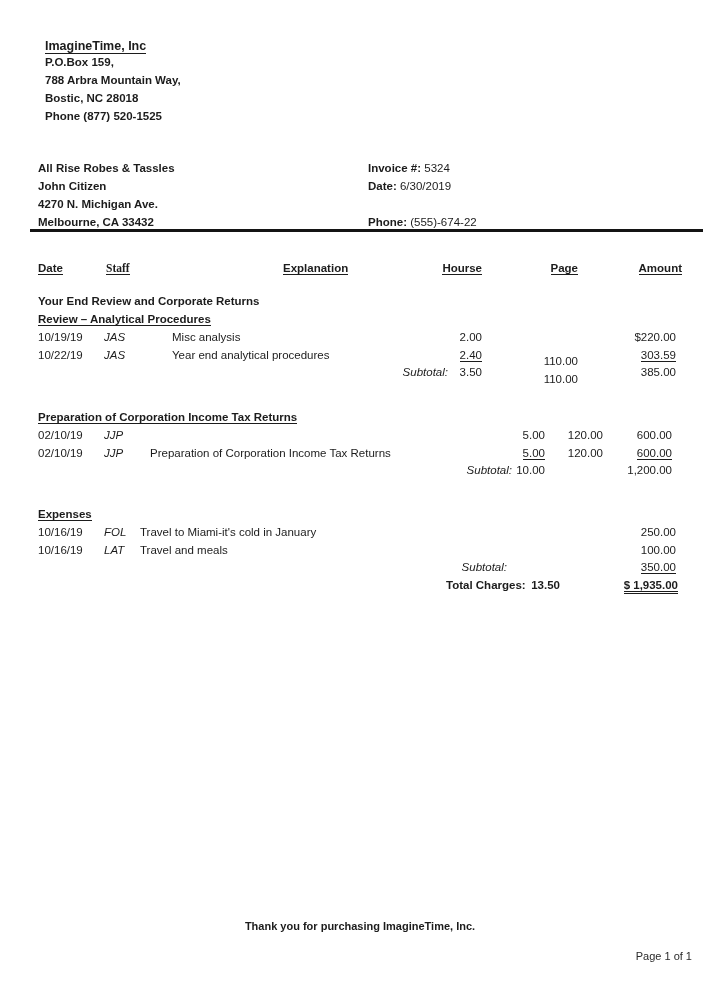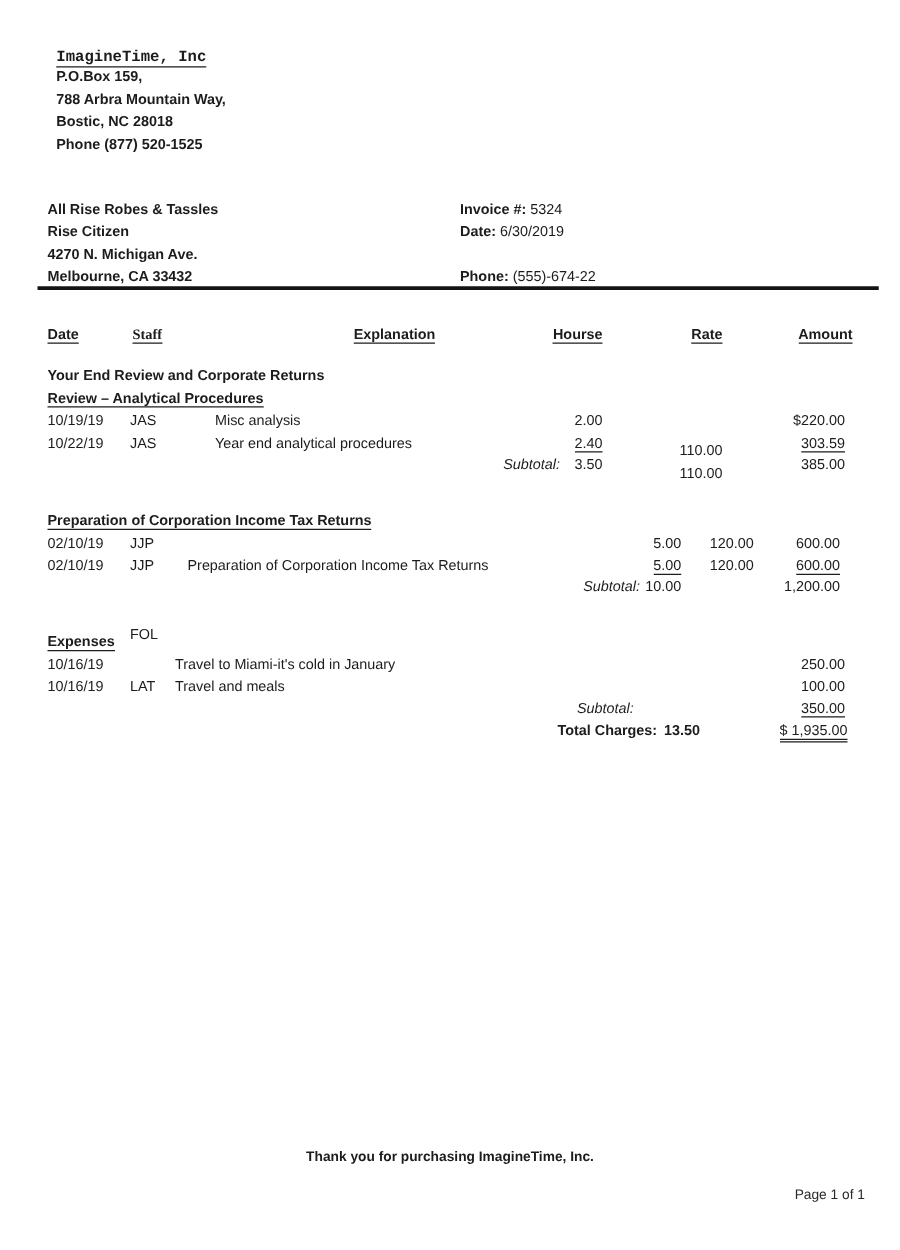--- a/index.html
+++ b/index.html
@@ -10,76 +10,76 @@
     font-family:"Liberation Sans", sans-serif;
     font-size:11.5px; color:#1c1c1c;
   }
   .abs { position:absolute; white-space:nowrap; }
   .b  { font-weight:700; }
   .i  { font-style:italic; }
   .ub { border-bottom:1.5px solid #1c1c1c; padding-bottom:0px; display:inline-block; }
   .dub{ border-bottom:3px double #1c1c1c; display:inline-block; }
 
   
-  .company-name { left:45px; top:39px; font-size:12.5px;font-family:Liberation Mono, monospace; }
+  .company-name { left:45px; top:39px; font-size:12.5px; }
   .addr { left:45px; font-weight:700; font-size:11.5px; }
 
   
   .logo { left:505px; top:28px; width:175px; height:62px; }
 
   
   .client-line { left:38px; font-weight:700; }
   .inv-line { left:368px; }
   .inv-line .val { font-weight:400; }
 
   
   .divider { left:30px; top:229px; width:673px; border-top:3px solid #141414; }
 
   
   .cd { left:38px; }
-  .cs { left:104px; }
+  .cs { left:104px;font-style:italic; }
   .ce1 { left:172px; }
   .ce2 { left:150px; }
   .ce3 { left:140px; }
   .ch1 { right:238px; }
   .cr1 { right:142px;margin-top:24px; }
   .ca1 { right:44px; }
   .ch2 { right:175px; }
   .cr2 { right:117px; }
   .ca2 { right:48px; }
   .hd-date { left:38px; }
   .hd-staff { left:106px;font-family:Liberation Serif, serif; }
   .hd-expl { left:283px; }
   .hd-hours { right:238px; }
   .hd-rate { right:142px; }
   .hd-amount { right:38px; }
   .sub-lb1 { right:272px; }
   .sub-lb2 { right:208px; }
   .sub-lb3 { right:213px; }
   .t-label { left:446px; font-weight:700; }
   .t-hours { right:160px; font-weight:700; }
-  .t-amount { right:42px; font-weight:400; }
+  .t-amount { right:42px; font-weight:700; }
 
   .footer-thanks { left:0; top:920px; width:720px; text-align:center; font-weight:700; font-size:11px; }
   .footer-page { right:28px; top:950px; font-size:11px; color:#2a2a2a; }
 </style>
 </head>
 <body>
 
 <div class="page">
 
   <div class="abs company-name b"><span class="ub">ImagineTime, Inc</span></div>
   <div class="abs addr" style="top:56px">P.O.Box 159,</div>
   <div class="abs addr" style="top:74px">788 Arbra Mountain Way,</div>
   <div class="abs addr" style="top:92px">Bostic, NC 28018</div>
   <div class="abs addr" style="top:110px">Phone (877) 520-1525</div>
 
 
   <div class="abs client-line" style="top:162px">All Rise Robes &amp; Tassles</div>
-  <div class="abs client-line" style="top:180px">Rise Citizen</div>
+  <div class="abs client-line" style="top:180px">John Citizen</div>
   <div class="abs client-line" style="top:198px">4270 N. Michigan Ave.</div>
   <div class="abs client-line" style="top:216px">Melbourne, CA 33432</div>
 
   <div class="abs inv-line" style="top:162px">
     <span class="b">Invoice #:</span>
     <span class="val">5324</span>
   </div>
   <div class="abs inv-line" style="top:180px">
     <span class="b">Date:</span>
     <span class="val">6/30/2019</span>
@@ -88,21 +88,21 @@
     <span class="b">Phone:</span>
     <span class="val">(555)-674-22</span>
   </div>
 
   <div class="abs divider"></div>
 
   <span class="abs b hd-date" style="top:262px"><span class="ub">Date</span></span>
   <span class="abs b hd-staff" style="top:262px"><span class="ub">Staff</span></span>
   <span class="abs b hd-expl" style="top:262px"><span class="ub">Explanation</span></span>
   <span class="abs b hd-hours" style="top:262px"><span class="ub">Hourse</span></span>
-  <span class="abs b hd-rate" style="top:262px"><span class="ub">Rate</span></span>
+  <span class="abs b hd-rate" style="top:262px"><span class="ub">Page</span></span>
   <span class="abs b hd-amount" style="top:262px"><span class="ub">Amount</span></span>
 
   <div class="abs b cd" style="top:295px">Your End Review and Corporate Returns</div>
 
   <div class="abs b cd" style="top:313px"><span class="ub">Review – Analytical Procedures</span></div>
 
   <span class="abs cd" style="top:331px">10/19/19</span>
   <span class="abs cs" style="top:331px">JAS</span>
   <span class="abs ce1" style="top:331px">Misc analysis</span>
   <span class="abs ch1" style="top:331px">2.00</span>
@@ -135,21 +135,21 @@
   <span class="abs cr2" style="top:447px">120.00</span>
   <span class="abs ca2" style="top:447px"><span class="ub">600.00</span></span>
 
   <span class="abs i sub-lb2" style="top:464px">Subtotal:</span>
   <span class="abs ch2" style="top:464px">10.00</span>
   <span class="abs ca2" style="top:464px">1,200.00</span>
 
   <div class="abs b cd" style="top:508px"><span class="ub">Expenses</span></div>
 
   <span class="abs cd" style="top:526px">10/16/19</span>
-  <span class="abs cs" style="top:502px">FOL</span>
+  <span class="abs cs" style="top:526px">FOL</span>
   <span class="abs ce3" style="top:526px">Travel to Miami-it's cold in January</span>
   <span class="abs ca1" style="top:526px">250.00</span>
 
   <span class="abs cd" style="top:544px">10/16/19</span>
   <span class="abs cs" style="top:544px">LAT</span>
   <span class="abs ce3" style="top:544px">Travel and meals</span>
   <span class="abs ca1" style="top:544px">100.00</span>
 
   <span class="abs i sub-lb3" style="top:561px">Subtotal:</span>
   <span class="abs ca1" style="top:561px"><span class="ub">350.00</span></span>

